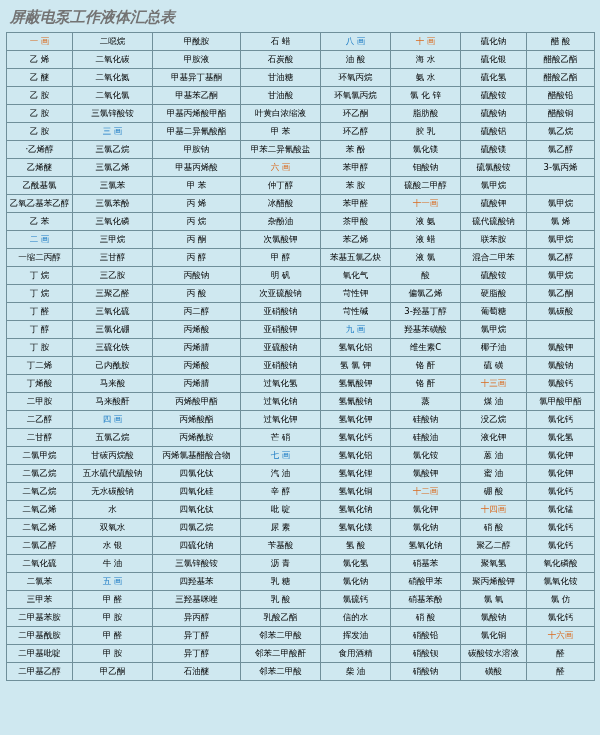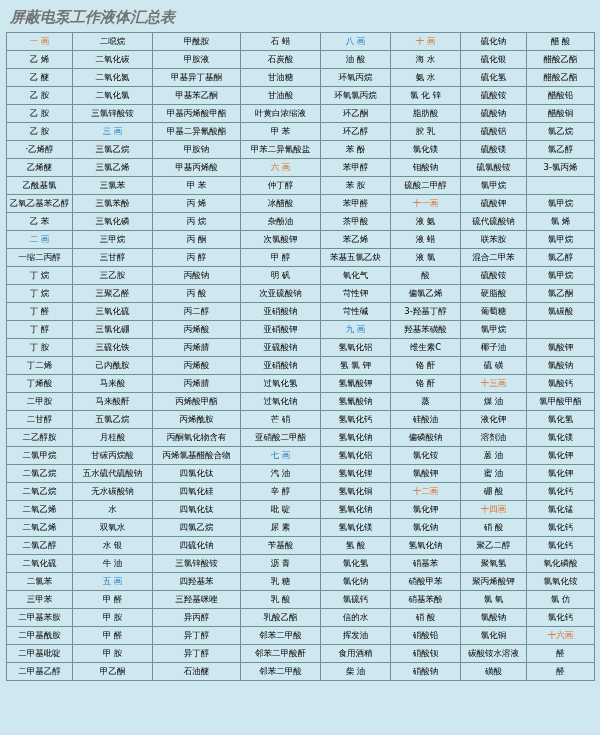--- a/index.html
+++ b/index.html
@@ -276,40 +276,40 @@
           <td>二甲胺</td>
           <td>马来酸酐</td>
           <td>丙烯酸甲酯</td>
           <td>过氧化钠</td>
           <td>氢氰酸钠</td>
           <td>蒸</td>
           <td>煤 油</td>
           <td>氯甲酸甲酯</td>
         </tr>
         <tr>
+          <td>二乙醇</td>
+          <td class="sec2">四 画</td>
+          <td>丙烯酸酯</td>
+          <td>过氧化钾</td>
+          <td>氢氧化钾</td>
+          <td>硅酸钠</td>
+          <td>没乙烷</td>
+          <td>氯化钙</td>
+        </tr>
+        <tr>
           <td>二甘醇</td>
           <td>五氯乙烷</td>
           <td>丙烯酰胺</td>
           <td>芒 硝</td>
           <td>氢氧化钙</td>
           <td>硅酸油</td>
           <td>液化钾</td>
           <td>氯化氢</td>
         </tr>
         <tr>
-          <td>二乙醇胺</td>
-          <td>月桂酸</td>
-          <td>丙酮氧化物含有</td>
-          <td>亚硝酸二甲酯</td>
-          <td>氢氧化钠</td>
-          <td>偏磷酸钠</td>
-          <td>溶剂油</td>
-          <td>氯化镁</td>
-        </tr>
-        <tr>
           <td>二氯甲烷</td>
           <td>甘碳丙烷酸</td>
           <td>丙烯氯基醋酸合物</td>
           <td class="sec2">七 画</td>
           <td>氢氧化铝</td>
           <td>氯化铵</td>
           <td>蒽 油</td>
           <td>氯化钾</td>
         </tr>
         <tr>

